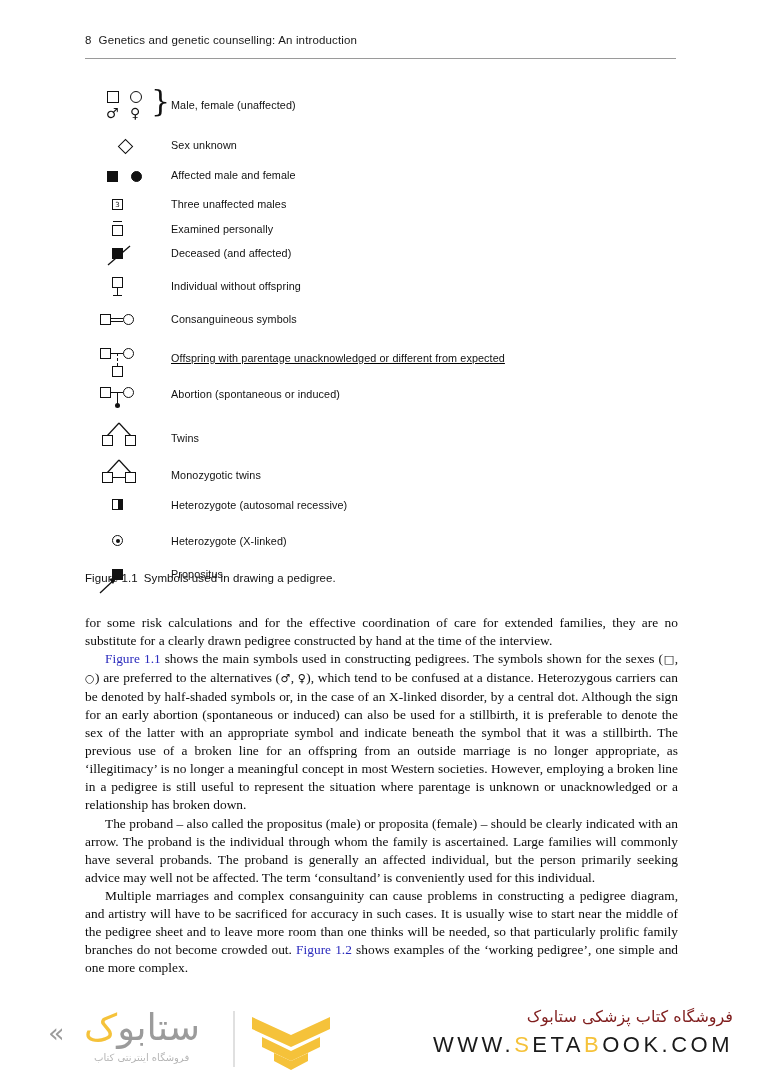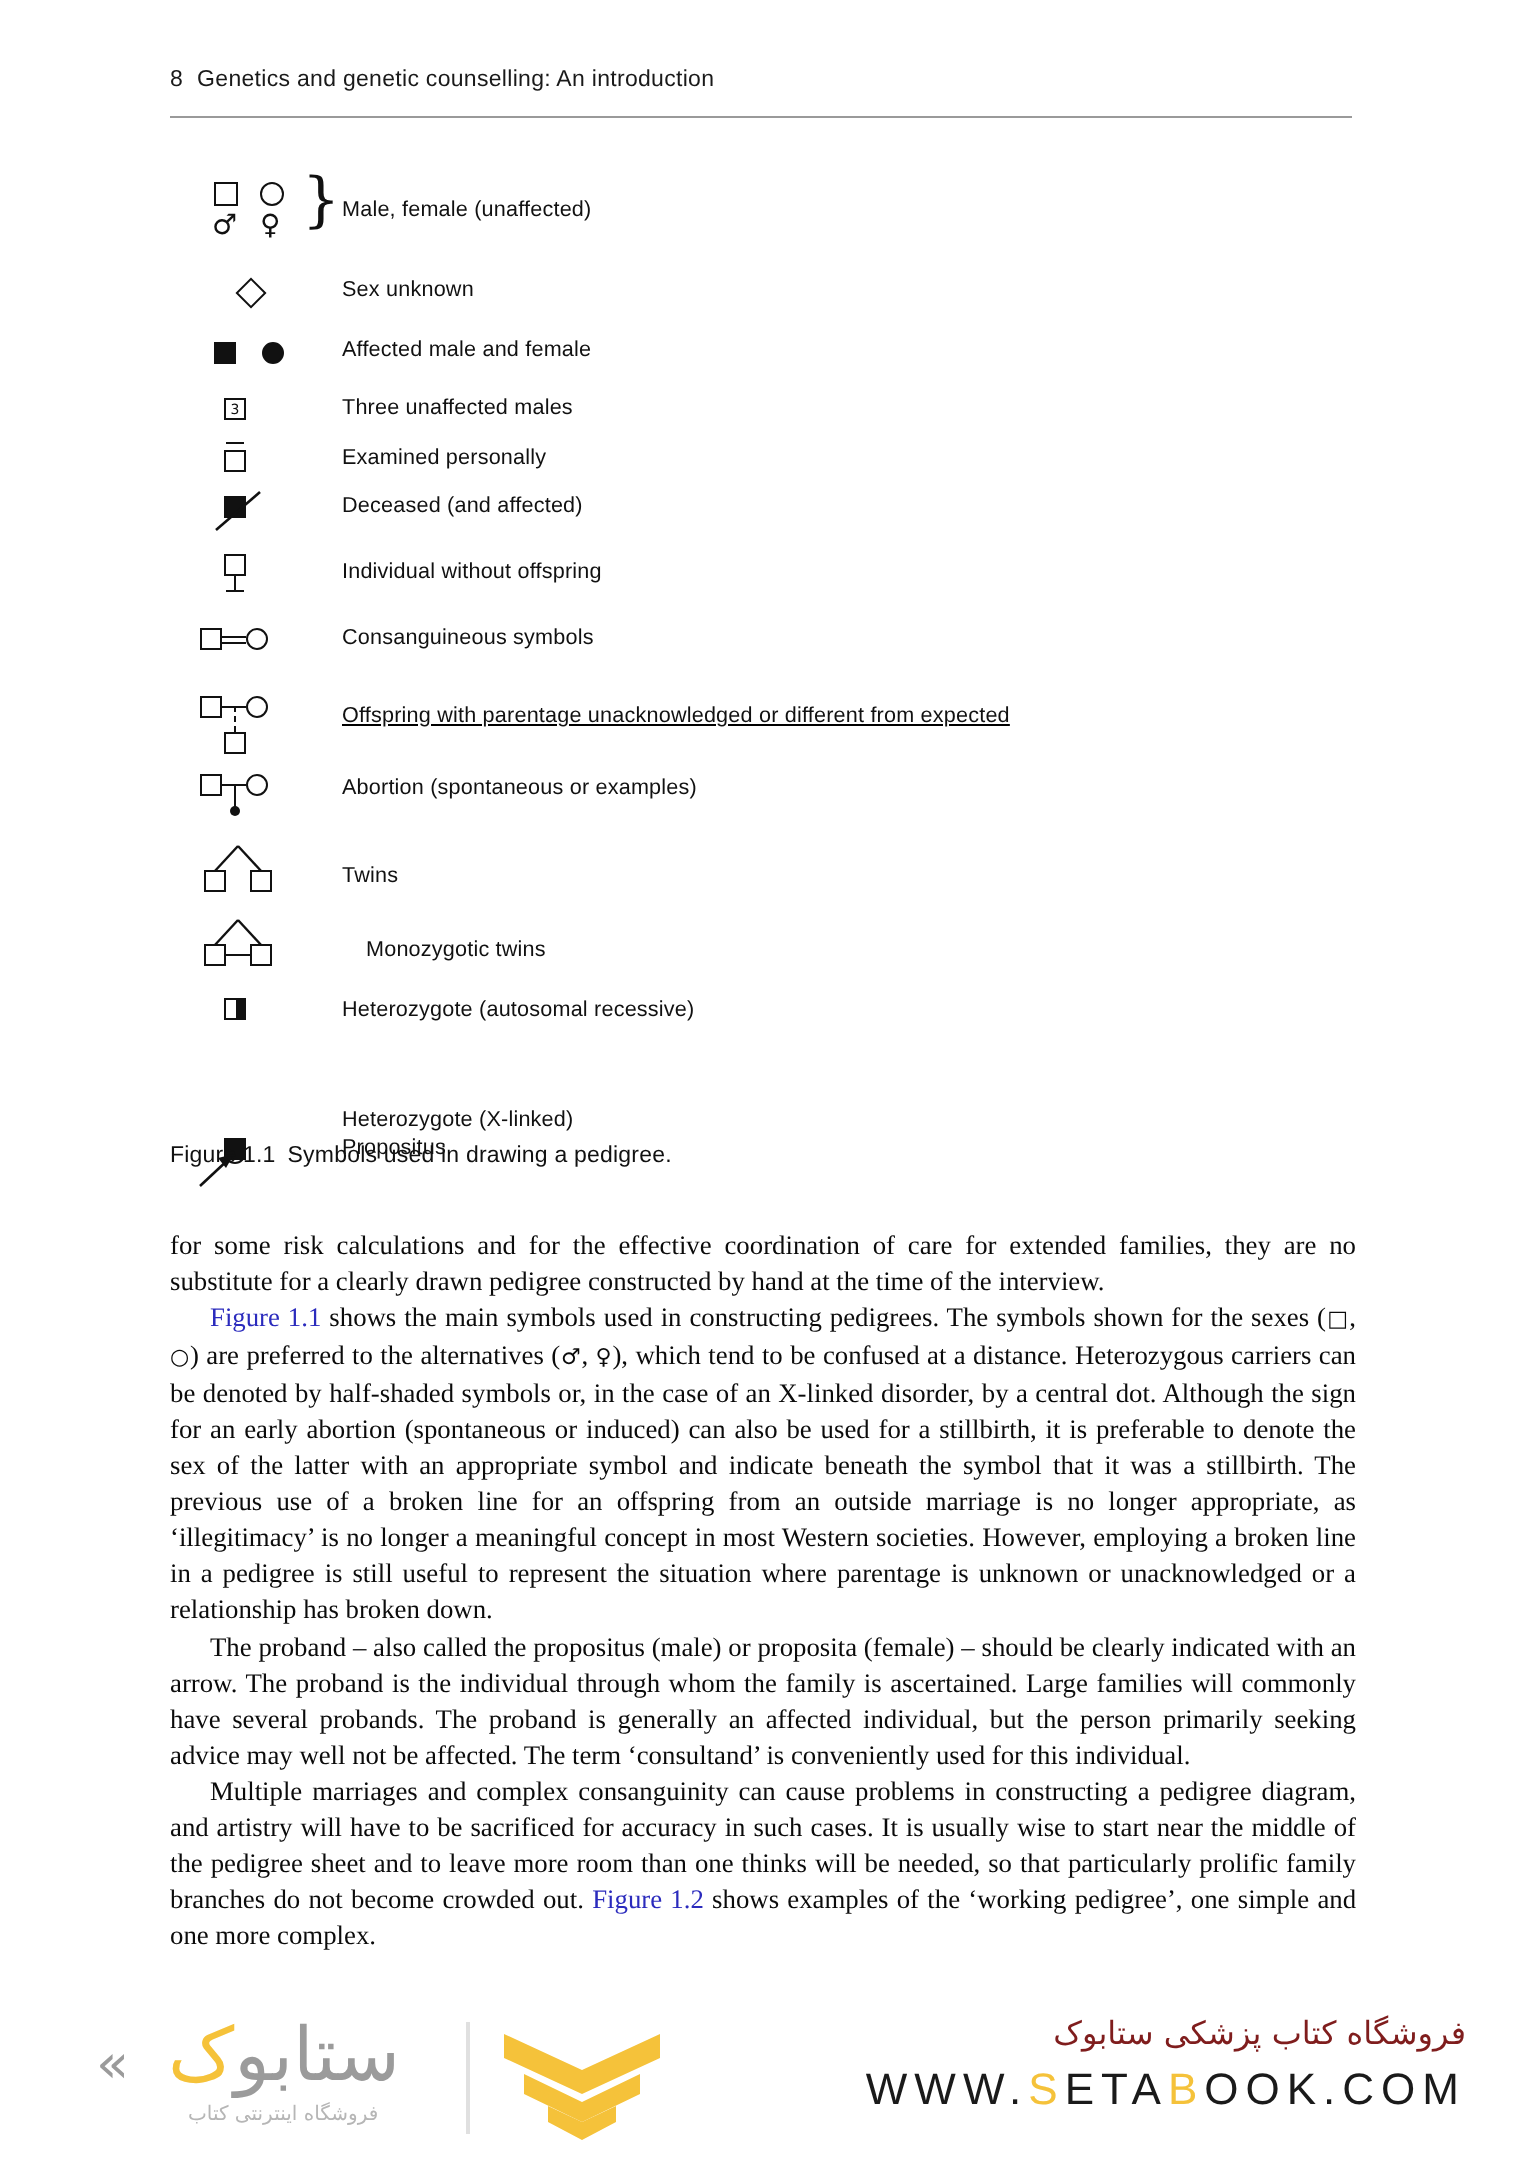--- a/index.html
+++ b/index.html
@@ -352,21 +352,21 @@
     </div>
 
     <div class="legend-row" style="height:37px;">
       <div class="sym-cell">
         <span class="sq abs" style="left:15px; top:4px; width:11px; height:11px;"></span>
         <span class="line-h" style="left:26px; top:9px; width:12px;"></span>
         <span class="ci abs" style="left:38px; top:4px; width:11px; height:11px;"></span>
         <span class="line-v" style="left:32px; top:9px; height:12px;"></span>
         <span class="dot" style="left:30px; top:20px;"></span>
       </div>
-      <div class="legend-text" style="padding-top:5px;">Abortion (spontaneous or examples)</div>
+      <div class="legend-text" style="padding-top:5px;">Abortion (spontaneous or induced)</div>
     </div>
 
     <div class="legend-row" style="height:37px;">
       <div class="sym-cell">
         <svg class="abs" style="left:14px; top:2px;" width="44" height="16">
           <line x1="20" y1="1" x2="8" y2="14" stroke="#111" stroke-width="1.2"></line>
           <line x1="20" y1="1" x2="32" y2="14" stroke="#111" stroke-width="1.2"></line>
         </svg>
         <span class="sq abs" style="left:17px; top:15px; width:11px; height:11px;"></span>
         <span class="sq abs" style="left:40px; top:15px; width:11px; height:11px;"></span>
@@ -377,32 +377,32 @@
     <div class="legend-row" style="height:37px;">
       <div class="sym-cell">
         <svg class="abs" style="left:14px; top:2px;" width="44" height="16">
           <line x1="20" y1="1" x2="8" y2="14" stroke="#111" stroke-width="1.2"></line>
           <line x1="20" y1="1" x2="32" y2="14" stroke="#111" stroke-width="1.2"></line>
         </svg>
         <span class="sq abs" style="left:17px; top:15px; width:11px; height:11px;"></span>
         <span class="line-h" style="left:28px; top:19.5px; width:12px;"></span>
         <span class="sq abs" style="left:40px; top:15px; width:11px; height:11px;"></span>
       </div>
-      <div class="legend-text" style="padding-top:12px;margin-left:12px;">Monozygotic twins</div>
+      <div class="legend-text" style="padding-top:12px;">Monozygotic twins</div>
     </div>
 
     <div class="legend-row" style="height:36px;text-align:right;">
       <div class="sym-cell">
         <span class="sq abs" style="left:27px; top:5px; width:11px; height:11px;"></span>
         <span class="half-fill" style="left:33px; top:6.2px; width:4.2px; height:8.6px;"></span>
       </div>
       <div class="legend-text" style="padding-top:5px;">Heterozygote (autosomal recessive)</div>
     </div>
 
-    <div class="legend-row" style="height:36px;align-items:flex-end;">
+    <div class="legend-row" style="height:36px;">
       <div class="sym-cell">
         <span class="ring" style="left:27px; top:5px; width:11px; height:11px;"></span>
         <span class="ring-dot" style="left:30.5px; top:8.5px; width:4px; height:4px;"></span>
       </div>
       <div class="legend-text" style="padding-top:5px;">Heterozygote (X-linked)</div>
     </div>
 
     <div class="legend-row" style="height:34px;">
       <div class="sym-cell">
         <span class="sq filled abs" style="left:27px; top:3px; width:11px; height:11px;"></span>

